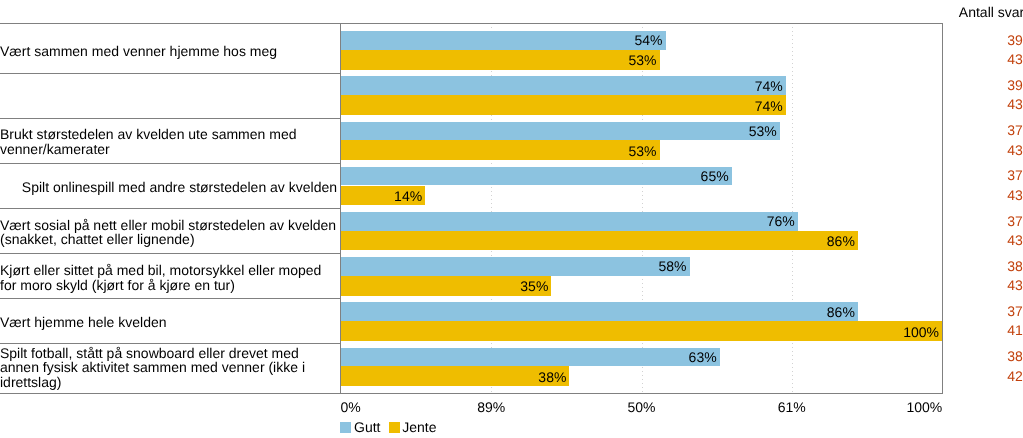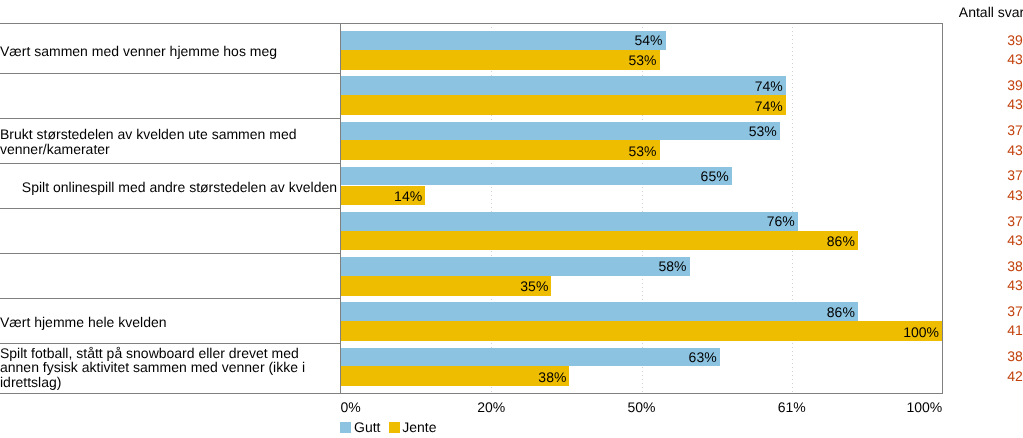--- a/index.html
+++ b/index.html
@@ -77,27 +77,29 @@
   <div class="num" style="top: 143.5px;">43</div>
   <div class="rowbox" style="top: 162.8px; height: 45.6px;"></div>
   <div class="rowtxt" style="top: 179.65px; text-align: right;">Spilt onlinespill med andre størstedelen av kvelden</div>
   <div class="bar g" style="width: 390.65px; top: 166.8px; height: 18.7px; background: rgb(140, 195, 224);"></div>
   <div class="bar j" style="width: 84.14px; top: 185.5px; height: 19.8px; background: rgb(239, 189, 0);"></div>
   <div class="vlabel" style="left: 728.65px; top: 168.9px;">65%</div>
   <div class="vlabel" style="left: 422.14px; top: 188.9px;">14%</div>
   <div class="num" style="top: 169.4px;">37</div>
   <div class="num" style="top: 188.7px;">43</div>
   <div class="rowbox" style="top: 208.4px; height: 45px;"></div>
+  <div class="rowtxt" style="top: 217.85px;">Vært sosial på nett eller mobil størstedelen av kvelden (snakket, chattet eller lignende)</div>
   <div class="bar g" style="width: 456.76px; top: 212px; height: 18.7px; background: rgb(140, 195, 224);"></div>
   <div class="bar j" style="width: 516.86px; top: 230.7px; height: 19.8px; background: rgb(239, 189, 0);"></div>
   <div class="vlabel" style="left: 794.76px; top: 214.1px;">76%</div>
   <div class="vlabel" style="left: 854.86px; top: 234.1px;">86%</div>
   <div class="num" style="top: 214.6px;">37</div>
   <div class="num" style="top: 233.9px;">43</div>
   <div class="rowbox" style="top: 253.4px; height: 45px;"></div>
+  <div class="rowtxt" style="top: 263.05px;">Kjørt eller sittet på med bil, motorsykkel eller moped for moro skyld (kjørt for å kjøre en tur)</div>
   <div class="bar g" style="width: 348.58px; top: 257.2px; height: 18.7px; background: rgb(140, 195, 224);"></div>
   <div class="bar j" style="width: 210.35px; top: 275.9px; height: 19.8px; background: rgb(239, 189, 0);"></div>
   <div class="vlabel" style="left: 686.58px; top: 259.3px;">58%</div>
   <div class="vlabel" style="left: 548.35px; top: 279.3px;">35%</div>
   <div class="num" style="top: 259.8px;">38</div>
   <div class="num" style="top: 279.1px;">43</div>
   <div class="rowbox" style="top: 298.4px; height: 45px;"></div>
   <div class="rowtxt" style="top: 315.25px;">Vært hjemme hele kvelden</div>
   <div class="bar g" style="width: 516.86px; top: 302.4px; height: 18.7px; background: rgb(140, 195, 224);"></div>
   <div class="bar j" style="width: 601px; top: 321.1px; height: 19.8px; background: rgb(239, 189, 0);"></div>
@@ -108,21 +110,21 @@
   <div class="rowbox" style="top: 343.4px; height: 51.1px; border-bottom: 1px solid rgb(128, 128, 128);"></div>
   <div class="rowtxt" style="top: 345.95px;">Spilt fotball, stått på snowboard eller drevet med annen fysisk aktivitet sammen med venner (ikke i idrettslag)</div>
   <div class="bar g" style="width: 378.63px; top: 347.6px; height: 18.7px; background: rgb(140, 195, 224);"></div>
   <div class="bar j" style="width: 228.38px; top: 366.3px; height: 19.8px; background: rgb(239, 189, 0);"></div>
   <div class="vlabel" style="left: 716.63px; top: 349.7px;">63%</div>
   <div class="vlabel" style="left: 566.38px; top: 369.7px;">38%</div>
   <div class="num" style="top: 350.2px;">38</div>
   <div class="num" style="top: 369.5px;">42</div>
 
   <div class="tick" style="top: 399.7px; left: 340.5px;">0%</div>
-  <div class="tick" style="top: 399.7px; left: 477.25px;">20%</div>
+  <div class="tick" style="top: 399.7px; left: 477.25px;">89%</div>
   <div class="tick" style="top: 399.7px; left: 627.5px;">50%</div>
   <div class="tick" style="top: 399.7px; left: 777.75px;">61%</div>
   <div class="tick" style="top: 399.7px; left: 906.5px;">100%</div>
 
   <div class="sw" style="background: rgb(140, 195, 224); left: 340.4px;"></div>
   <div class="lgtxt" style="left: 354px;">Gutt</div>
   <div class="sw" style="background: rgb(239, 189, 0); left: 388.6px;"></div>
   <div class="lgtxt" style="left: 402.2px;">Jente</div>
 
 </div>

